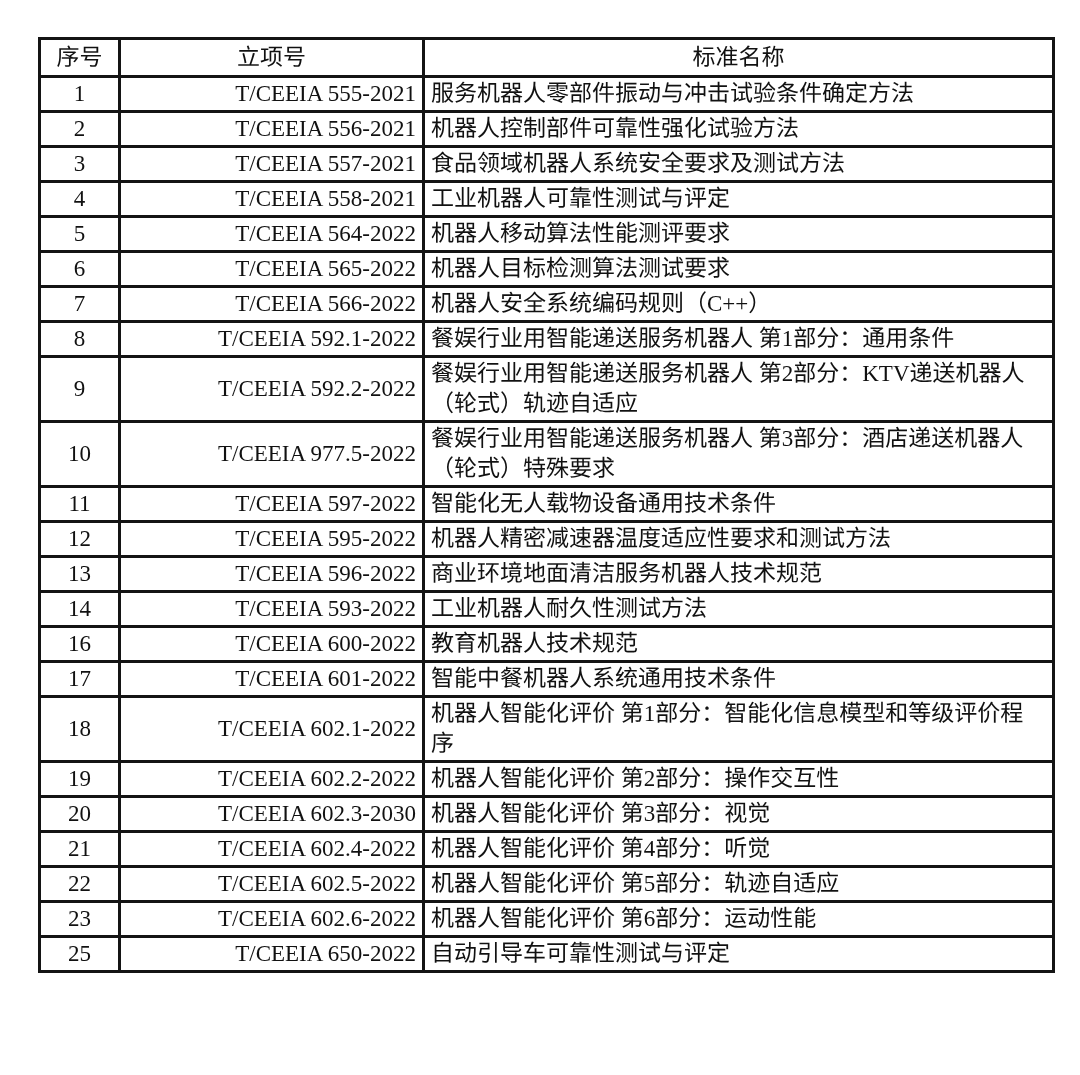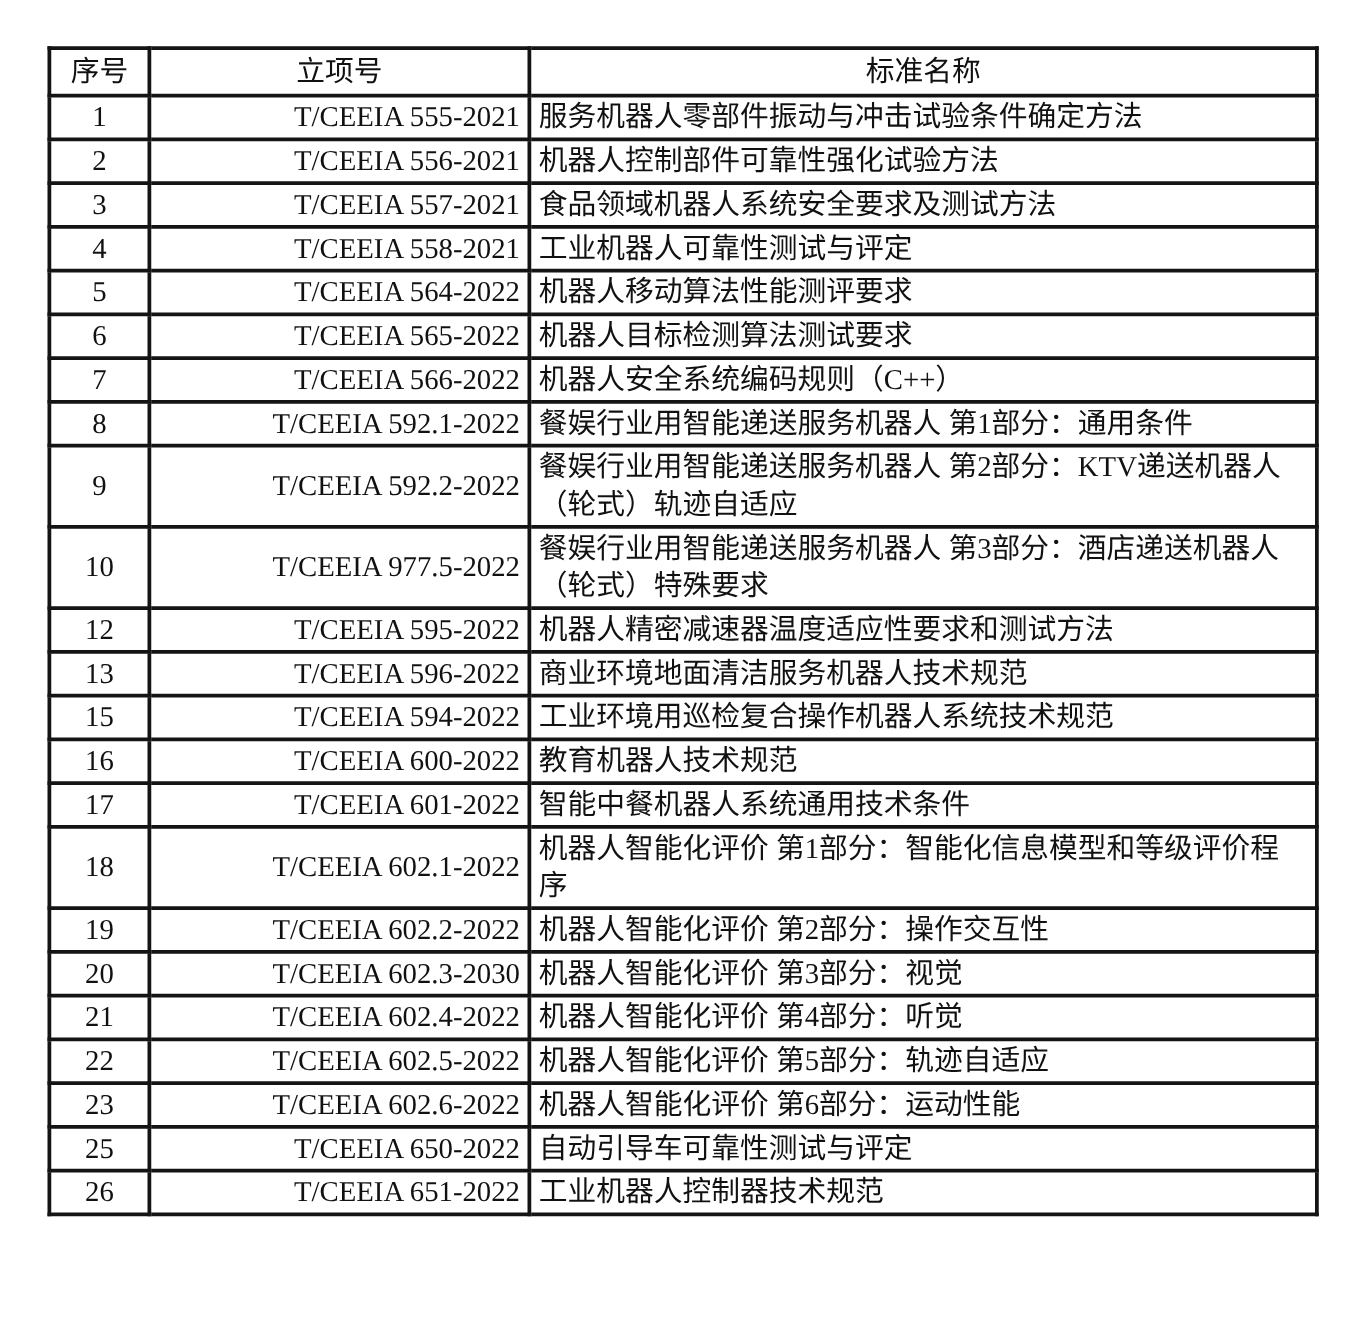--- a/index.html
+++ b/index.html
@@ -108,33 +108,38 @@
           <td class="col-serial">9</td>
           <td class="col-code">T/CEEIA 592.2-2022</td>
           <td class="col-name">餐娱行业用智能递送服务机器人 第2部分：KTV递送机器人（轮式）轨迹自适应</td>
         </tr>
         <tr>
           <td class="col-serial">10</td>
           <td class="col-code">T/CEEIA 977.5-2022</td>
           <td class="col-name">餐娱行业用智能递送服务机器人 第3部分：酒店递送机器人（轮式）特殊要求</td>
         </tr>
         <tr>
+          <td class="col-serial">11</td>
+          <td class="col-code">T/CEEIA 597-2022</td>
+          <td class="col-name">智能化无人载物设备通用技术条件</td>
+        </tr>
+        <tr>
           <td class="col-serial">12</td>
           <td class="col-code">T/CEEIA 595-2022</td>
           <td class="col-name">机器人精密减速器温度适应性要求和测试方法</td>
         </tr>
         <tr>
           <td class="col-serial">13</td>
           <td class="col-code">T/CEEIA 596-2022</td>
           <td class="col-name">商业环境地面清洁服务机器人技术规范</td>
         </tr>
         <tr>
-          <td class="col-serial">15</td>
-          <td class="col-code">T/CEEIA 594-2022</td>
-          <td class="col-name">工业环境用巡检复合操作机器人系统技术规范</td>
+          <td class="col-serial">14</td>
+          <td class="col-code">T/CEEIA 593-2022</td>
+          <td class="col-name">工业机器人耐久性测试方法</td>
         </tr>
         <tr>
           <td class="col-serial">16</td>
           <td class="col-code">T/CEEIA 600-2022</td>
           <td class="col-name">教育机器人技术规范</td>
         </tr>
         <tr>
           <td class="col-serial">17</td>
           <td class="col-code">T/CEEIA 601-2022</td>
           <td class="col-name">智能中餐机器人系统通用技术条件</td>
@@ -167,20 +172,15 @@
         <tr>
           <td class="col-serial">23</td>
           <td class="col-code">T/CEEIA 602.6-2022</td>
           <td class="col-name">机器人智能化评价 第6部分：运动性能</td>
         </tr>
         <tr>
           <td class="col-serial">25</td>
           <td class="col-code">T/CEEIA 650-2022</td>
           <td class="col-name">自动引导车可靠性测试与评定</td>
         </tr>
-        <tr>
-          <td class="col-serial">26</td>
-          <td class="col-code">T/CEEIA 651-2022</td>
-          <td class="col-name">工业机器人控制器技术规范</td>
-        </tr>
       </tbody>
   </table>
 </div>
 
 </body></html>

